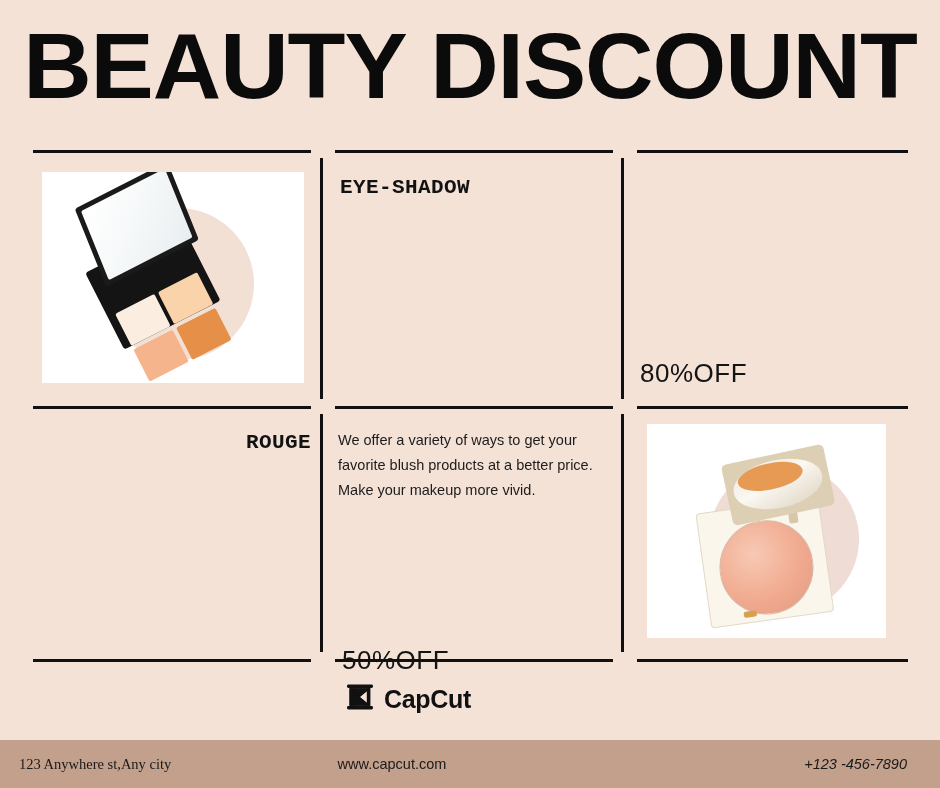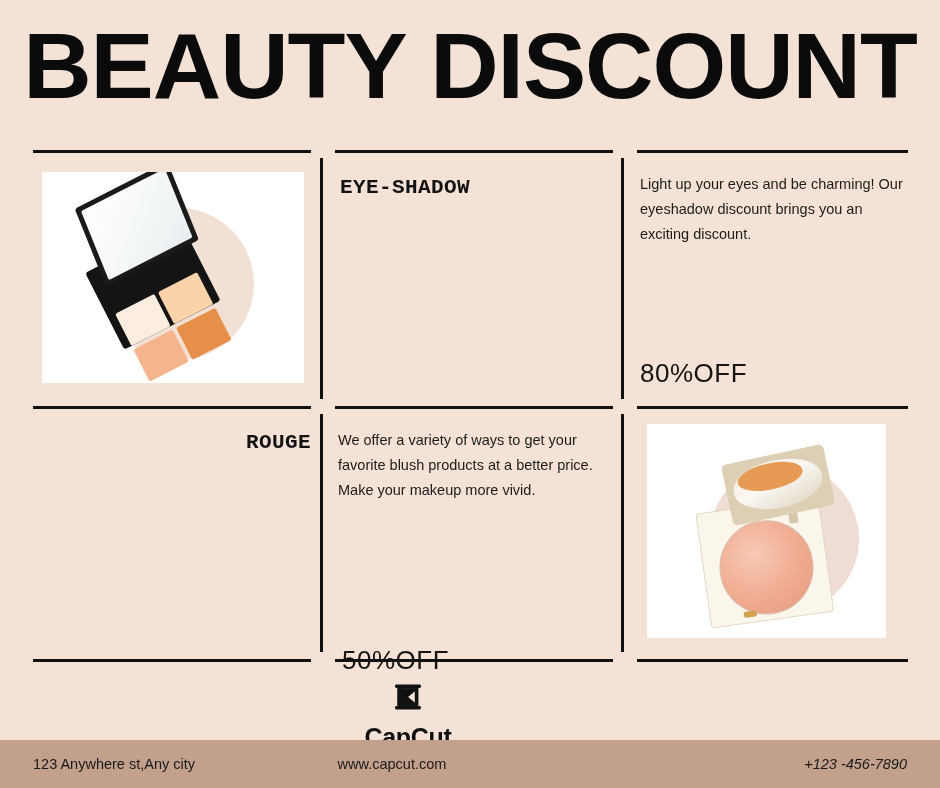--- a/index.html
+++ b/index.html
@@ -228,21 +228,20 @@
   
   .logo {
     position: absolute;
     left: 0;
     top: 684px;
     width: 816px;
     display: flex;
     align-items: center;
     justify-content: center;
     gap: 9px;
-    flex-direction: column;
   }
   .logo-mark { display: block; }
   .logo-text {
     font-family: "Liberation Sans", sans-serif;
     font-weight: bold;
     font-size: 25px;
     letter-spacing: -0.3px;
     color: #111111;
   }
 
@@ -256,21 +255,21 @@
     background: #C2A08C;
     display: flex;
     align-items: center;
   }
   .footer-item {
     font-family: "Liberation Sans", sans-serif;
     font-size: 14.5px;
     color: #1A1A1A;
     position: absolute;
   }
-  .f-address { left: 33px; }
+  .f-address { left: 19px; font-family: Liberation Serif, serif; }
   .f-web { left: 0; width: 784px; text-align: center; }
   .f-phone { right: 33px; font-style: italic; }
 </style>
 </head>
 <body>
 
 <div class="poster">
 
   <div class="title">BEAUTY DISCOUNT</div>
 
@@ -291,21 +290,20 @@
         <div class="pan pan-4"></div>
       </div>
       <div class="pal-lid">
         <div class="pal-mirror"></div>
       </div>
     </div>
   </div>
 
   <div class="cell heading head-eyeshadow">EYE-SHADOW</div>
 
-  <div class="cell body-text desc-eyeshadow">Light up your eyes and be charming! Our eyeshadow discount brings you an exciting discount.</div>
   <div class="cell discount disc-eyeshadow">80%OFF</div>
 
   <div class="rule r-a row2-top"></div>
   <div class="rule r-b row2-top"></div>
   <div class="rule r-c row2-top"></div>
 
   <div class="vrule v-r2-a"></div>
   <div class="vrule v-r2-b"></div>
 
   <div class="cell body-text desc-rouge">We offer a variety of ways to get your favorite blush products at a better price. Make your makeup more vivid.</div>

